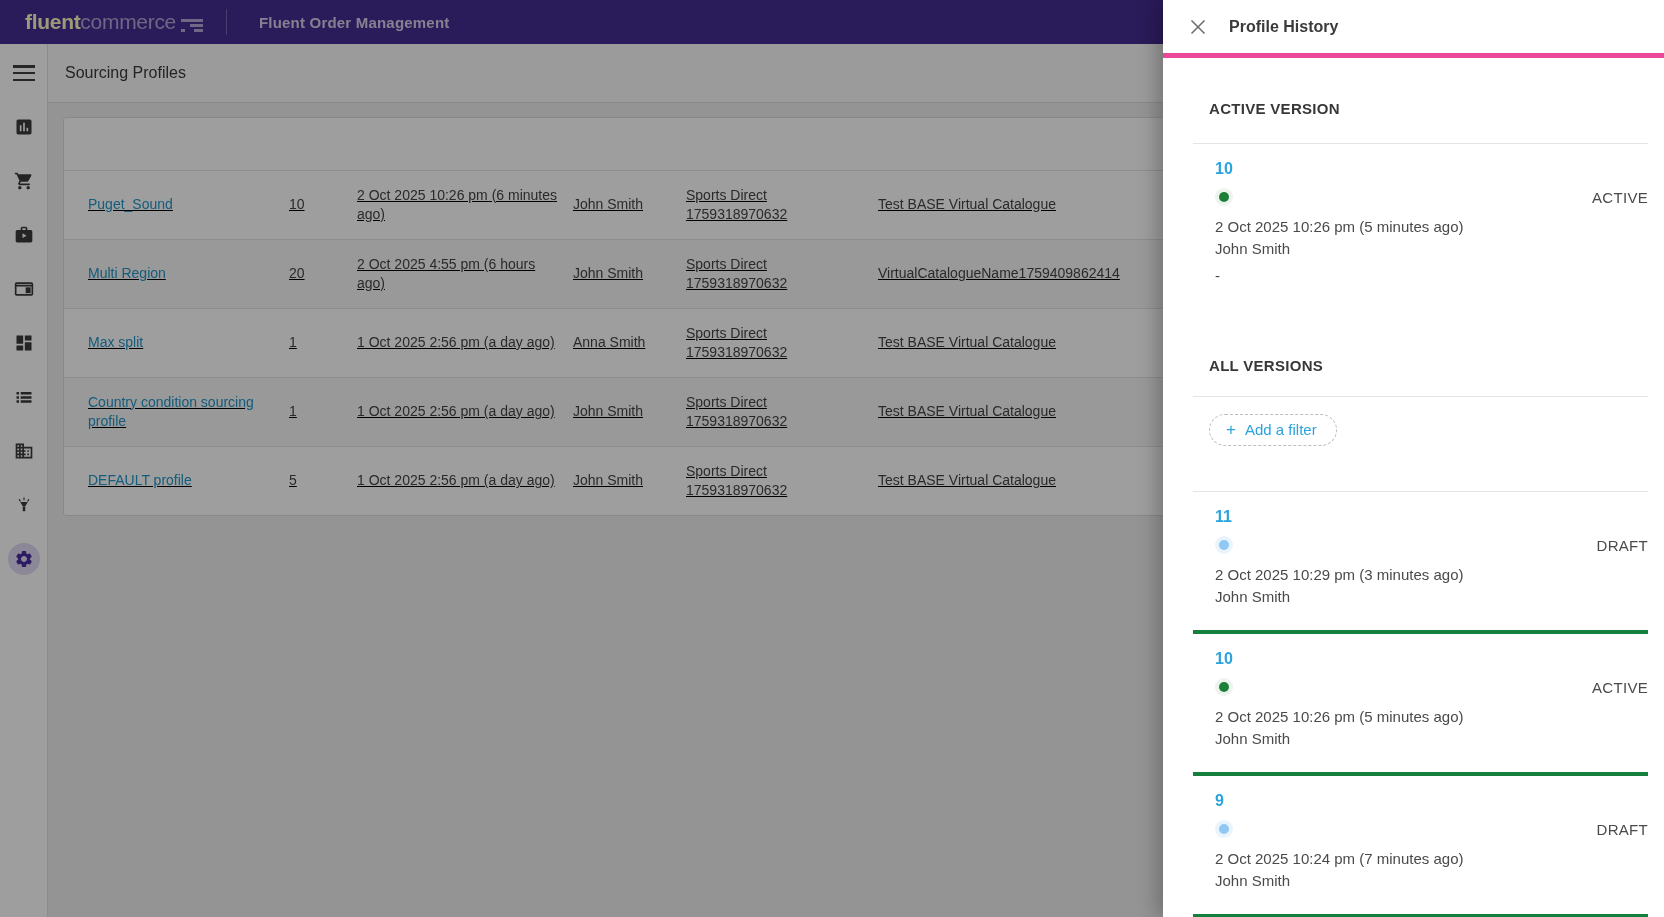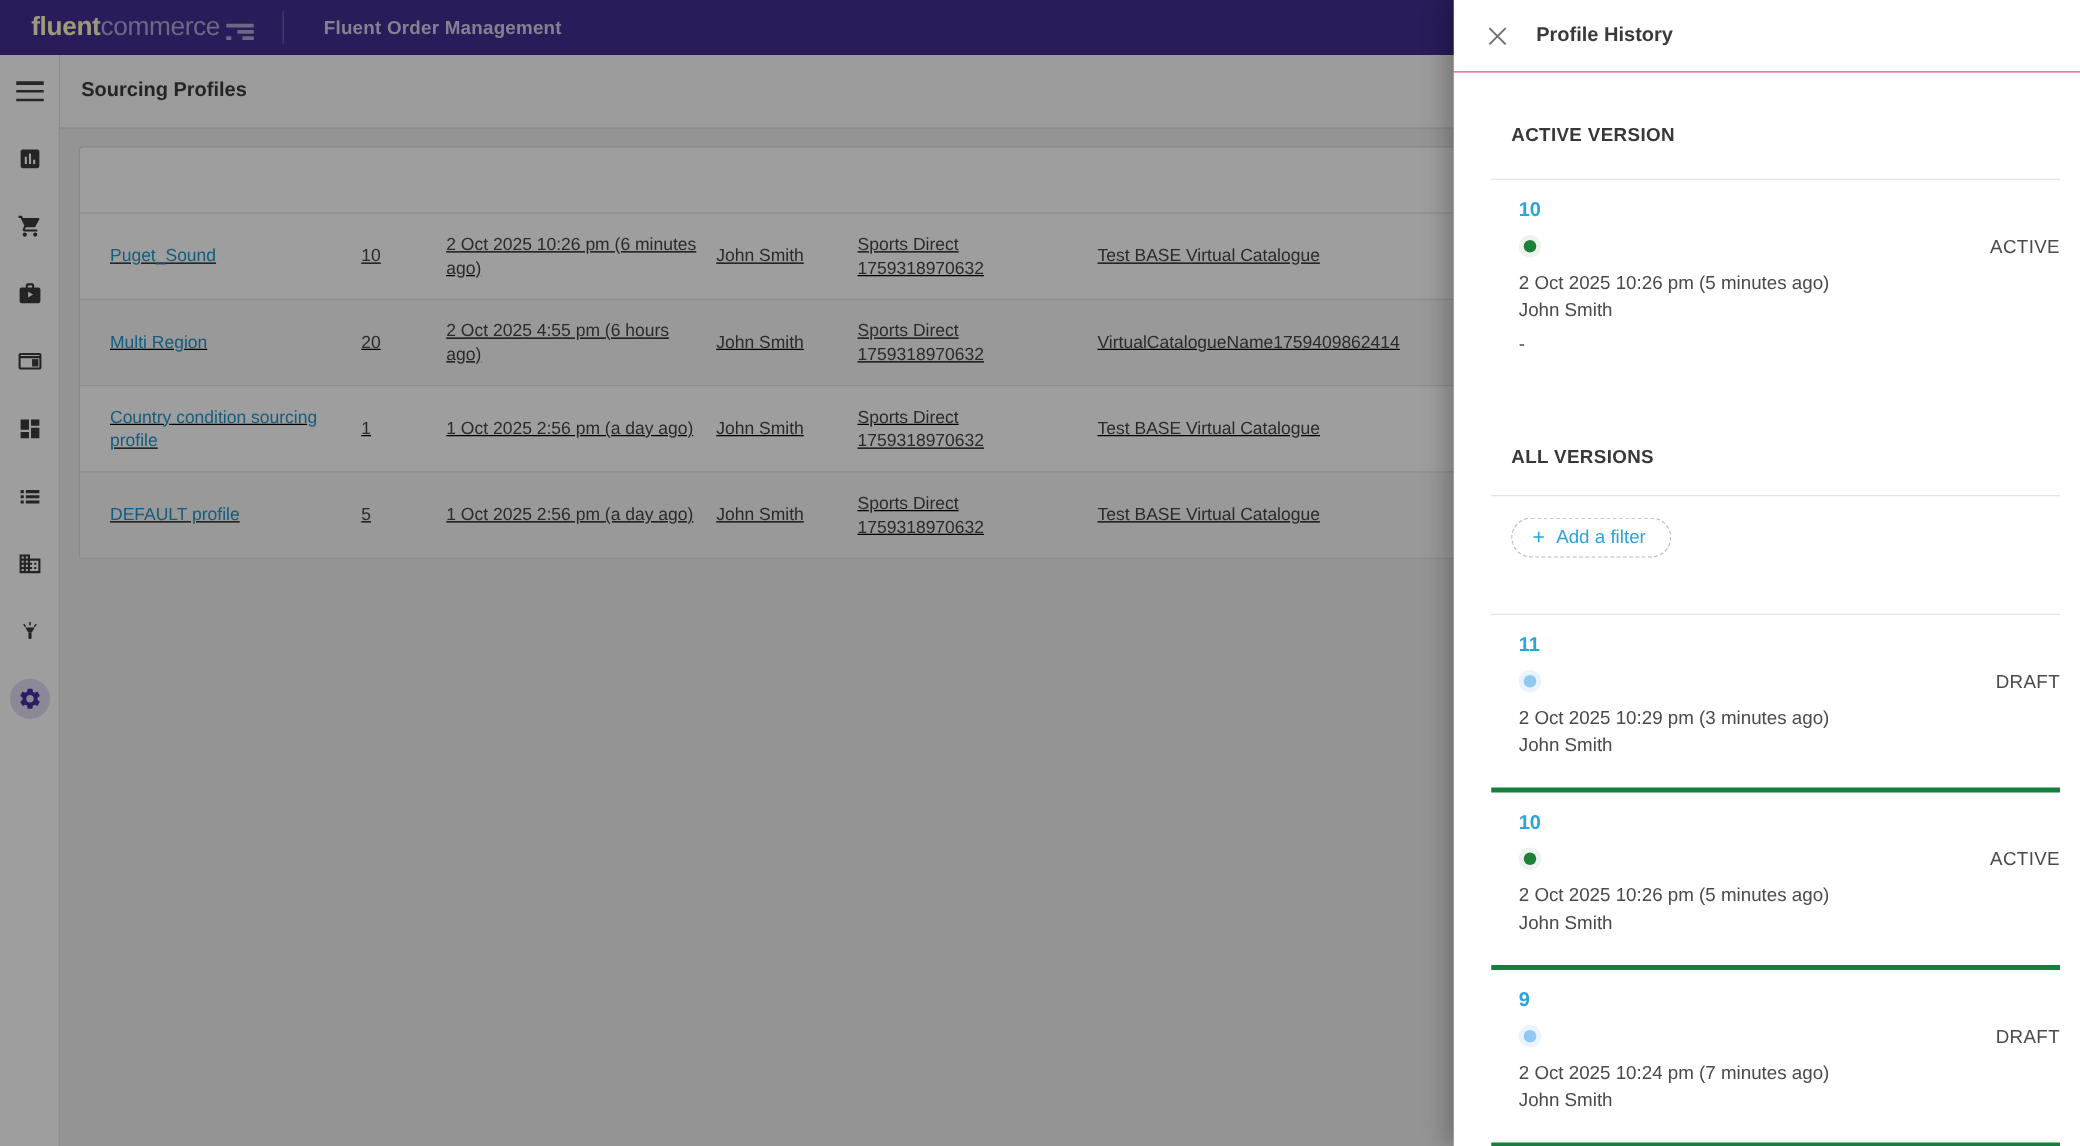--- a/index.html
+++ b/index.html
@@ -32,41 +32,41 @@
   .nav-btn { width:32px; height:32px; display:flex; align-items:center; justify-content:center;
     border-radius:50%; cursor:pointer; }
   .nav-btn svg { width:20px; height:20px; fill:#3b3b3b; }
   .nav-btn.active { background:#e2dbf4; }
   .nav-btn.active svg { fill:#4a2ea0; }
 
   
   .main { position:absolute; top:44px; left:48px; right:0; bottom:0; background:#efefef; z-index:0; }
   .page-header { height:59px; background:#fafafa; border-bottom:1px solid #dedede;
     display:flex; align-items:center; padding-left:17px; }
-  .page-title { font-size:16px; font-weight:bold; color:#3a3a3a; }
+  .page-title { font-size:16px; font-weight:normal; color:#3a3a3a; }
   .card { position:absolute; left:15px; top:73px; width:1390px; background:#ffffff;
     border:1px solid #dcdcdc; border-radius:3px; }
   table { border-collapse:collapse; width:100%; table-layout:fixed;text-decoration:underline; }
   th { text-align:left; font-size:13px; font-weight:bold; color:#3f3f3f; height:52px; vertical-align:middle; }
   td { font-size:14px; color:#454545; height:69px; vertical-align:middle; line-height:19px; }
   tbody tr { border-top:1px solid #e4e4e4; }
   tbody tr:nth-child(even) { background:#f7f7f7; }
   th,td { padding:0 9px 0 7px; }
   th:first-child, td:first-child { padding-left:24px; padding-right:14px; }
   .col-profile { width:218px; } .col-version { width:68px; } .col-updated { width:216px; }
   .col-by { width:113px; } .col-retailer { width:192px; }
   td a { color:var(--c-link,#2196c9); text-decoration:none; cursor:pointer; }
 
   
   .overlay { position:absolute; inset:0; background:var(--c-overlay,rgba(0,0,0,0.38)); z-index:10; }
 
   
   .panel { position:absolute; top:0; right:0; width:501px; height:917px; background:#ffffff;
     z-index:20; box-shadow:-6px 0 18px rgba(0,0,0,0.25); }
-  .panel-header { height:58px; border-bottom:1px solid #ec4899; display:flex; align-items:center;
+  .panel-header { height:58px; border-bottom:5px solid #ec4899; display:flex; align-items:center;
     padding-left:26px; }
   .close-btn { width:18px; height:18px; display:flex; align-items:center; justify-content:center; cursor:pointer; }
   .close-btn svg { width:16px; height:16px; stroke:#6f6f6f; stroke-width:1.6; }
   .panel-title { font-size:16px; font-weight:bold; color:#3a3a3a; margin-left:22px; }
   .panel-body { padding:0 16px 0 30px; height:859px; overflow:hidden; }
   .section-heading { font-size:15px; font-weight:bold; color:#383838; letter-spacing:0.3px;
     margin:42px 0 26px 16px; }
   .section-heading.second { margin-top:48px; margin-bottom:22px; }
   .hr { height:1px; background:#e4e4e4; }
   .entry { padding:16px 0 22px 22px; }
@@ -204,20 +204,28 @@
           </tr>
             <tr>
             <td><a>Multi Region</a></td>
             <td>20</td>
             <td>2 Oct 2025 4:55 pm (6 hours ago)</td>
             <td>John Smith</td>
             <td>Sports Direct 1759318970632</td>
             <td>VirtualCatalogueName1759409862414</td>
           </tr>
             <tr>
+            <td><a>Max split</a></td>
+            <td>1</td>
+            <td>1 Oct 2025 2:56 pm (a day ago)</td>
+            <td>Anna Smith</td>
+            <td>Sports Direct 1759318970632</td>
+            <td>Test BASE Virtual Catalogue</td>
+          </tr>
+            <tr>
             <td><a>Country condition sourcing profile</a></td>
             <td>1</td>
             <td>1 Oct 2025 2:56 pm (a day ago)</td>
             <td>John Smith</td>
             <td>Sports Direct 1759318970632</td>
             <td>Test BASE Virtual Catalogue</td>
           </tr>
             <tr>
             <td><a>DEFAULT profile</a></td>
             <td>5</td>

